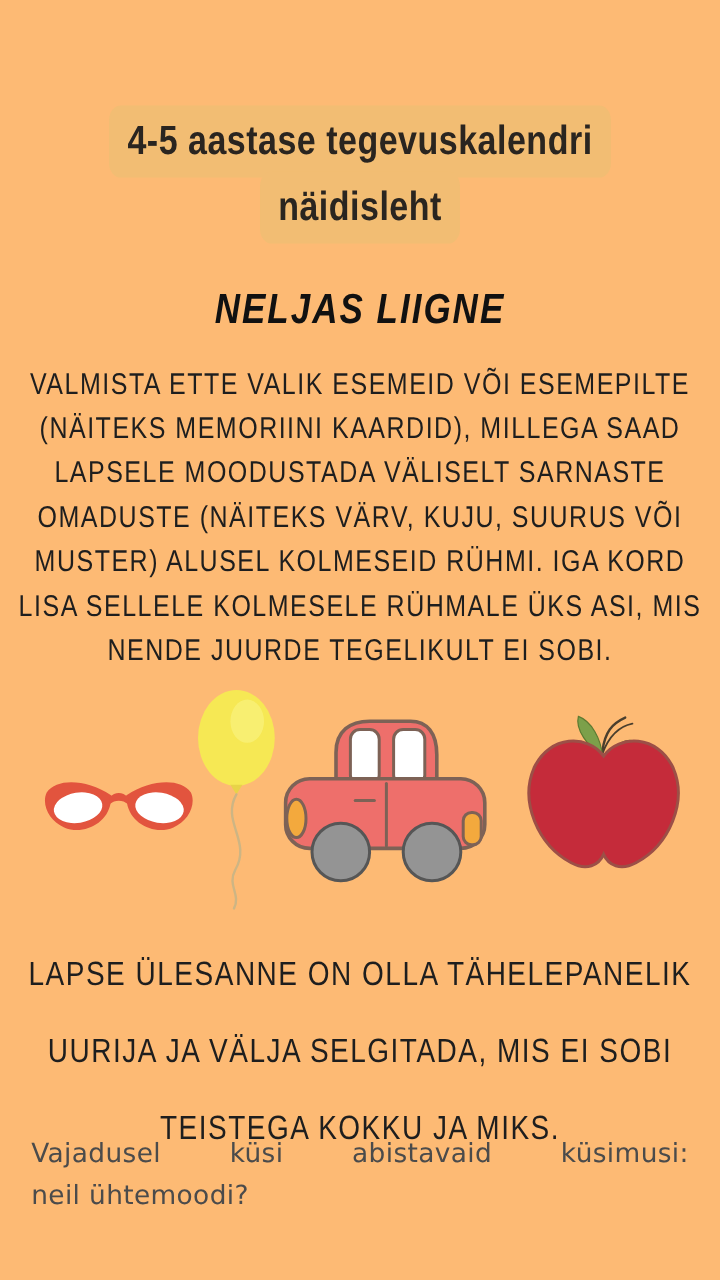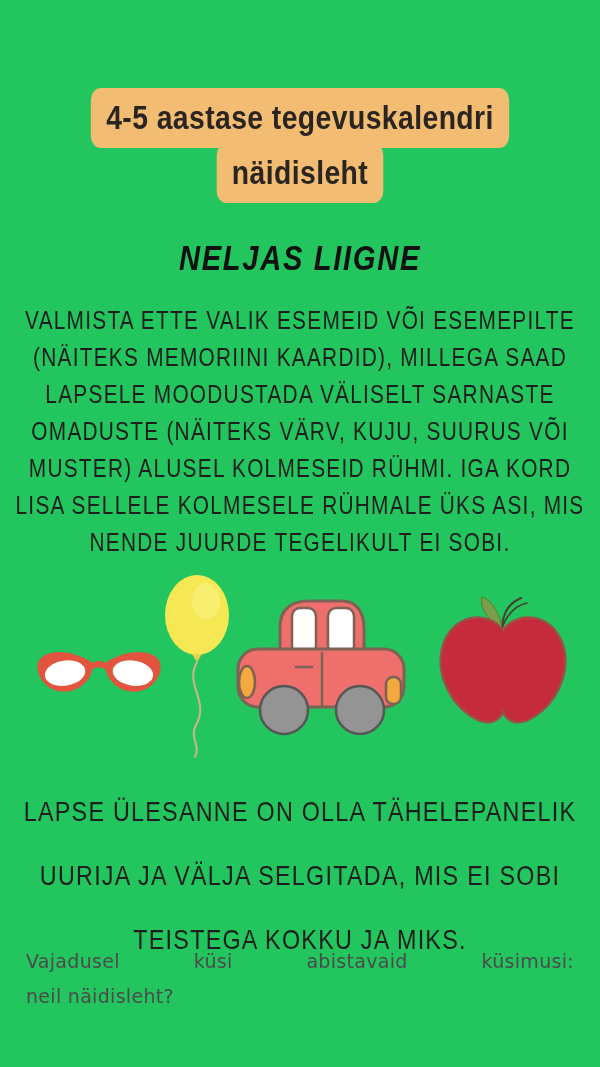--- a/index.html
+++ b/index.html
@@ -1,20 +1,20 @@
 <!DOCTYPE html>
 <html style="--highlight: #f2bd73; --title-ink: #2a2520; --ink: #1e1e1e; --footer-ink: #4b4b4b; --glasses: #e2543e; --balloon: #f6e854; --balloon-knot: #e8d348; --balloon-string: #cdb584; --car-body: #ee6f6b; --car-outline: #7d6256; --car-wheel: #949494; --car-light: #f3a93d; --apple: #c52b3a; --apple-outline: #9c4f47; --apple-leaf: #7ca04a;"><head>
 <meta charset="utf-8">
 <style>
   html,body{margin:0;padding:0;background:#e9e9e9;}
   .page{
     position:relative;
     width:600px;height:1067px;
     margin:0 auto;
-    background:#22c55e;
+    background:#fdba74;
     overflow:hidden;
     font-family:"Liberation Sans",sans-serif;
   }
   
   .caps{
     position:absolute;
     left:-60px;width:720px;
     transform:scaleX(0.8333);
     transform-origin:360px 0;
     text-align:center;
@@ -42,21 +42,21 @@
     line-height:37px;letter-spacing:1.5px;
   }
   .task{
     top:780px;
     font-size:28px;font-weight:500;
     line-height:64px;letter-spacing:1.5px;
   }
   .footer{
     position:absolute;top:944px;left:26px;right:26px;
     font-family:"DejaVu Sans",sans-serif;
-    font-size:19px;line-height:35px;letter-spacing:0.3px;
+    font-size:22px;line-height:35px;letter-spacing:0.3px;
     color:var(--footer-ink,#4b4b4b);
   }
   .footer .jl{text-align:justify;text-align-last:justify;}
   .footer .ll{text-align:left;}
   .art{position:absolute;}
   .art svg{display:block;width:100%;height:100%;}
   .art-glasses{left:36px;top:644px;width:126px;height:64px;}
   .art-balloon{left:156px;top:572px;width:82px;height:188px;}
   .art-car{left:236px;top:593px;width:170px;height:147px;}
   .art-apple{left:428px;top:596px;width:150px;height:140px;}
@@ -132,16 +132,16 @@
   </div>
 
   <div class="caps task">
     <div>LAPSE ÜLESANNE ON OLLA TÄHELEPANELIK</div>
     <div>UURIJA JA VÄLJA SELGITADA, MIS EI SOBI</div>
     <div>TEISTEGA KOKKU JA MIKS.</div>
   </div>
 
   <div class="footer">
     <div class="jl">Vajadusel küsi abistavaid küsimusi:</div>
-    <div class="ll">neil näidisleht?</div>
+    <div class="ll">neil ühtemoodi?</div>
   </div>
 
 </div>
 
 </body></html>

